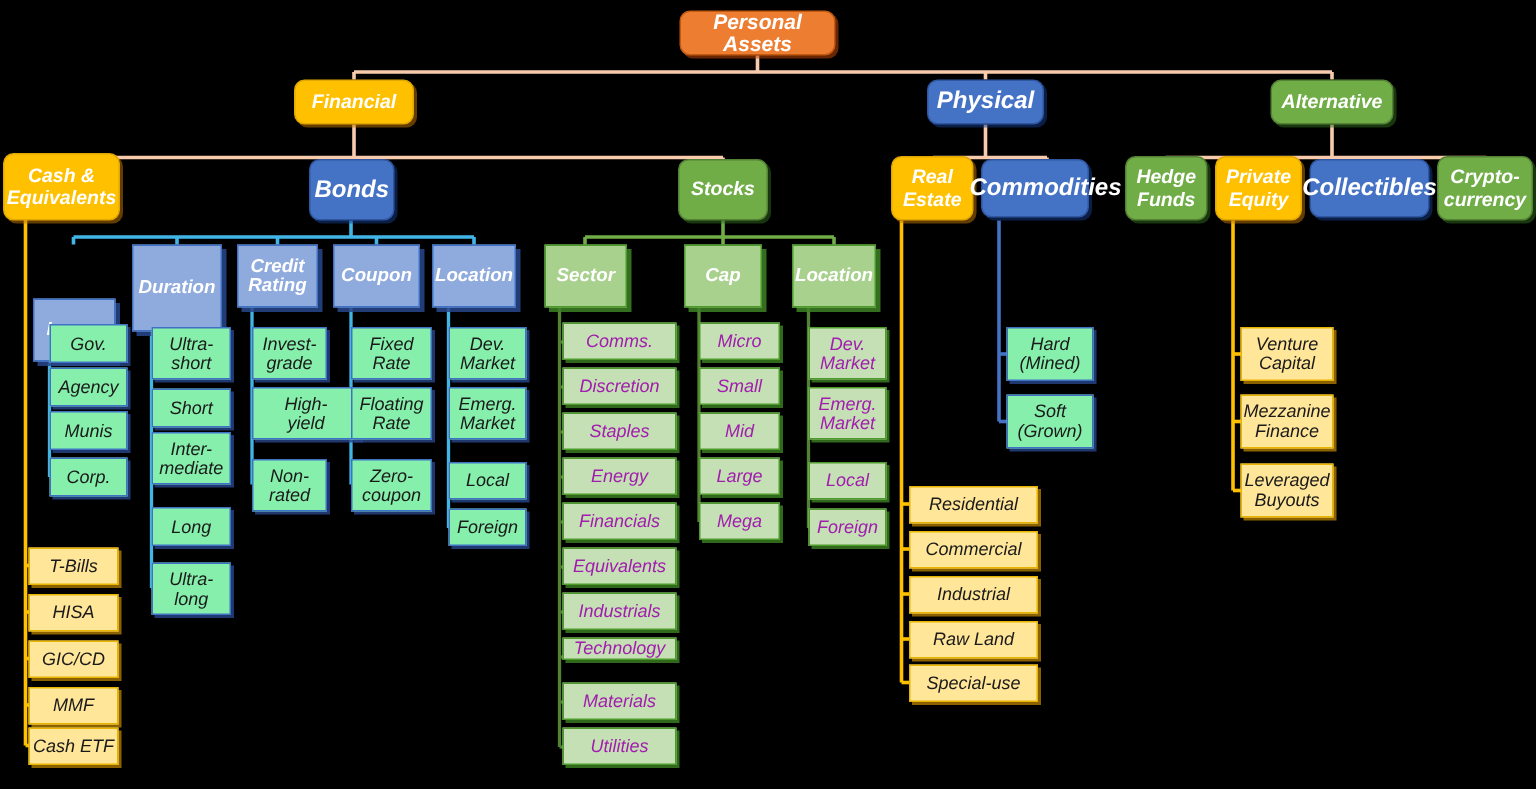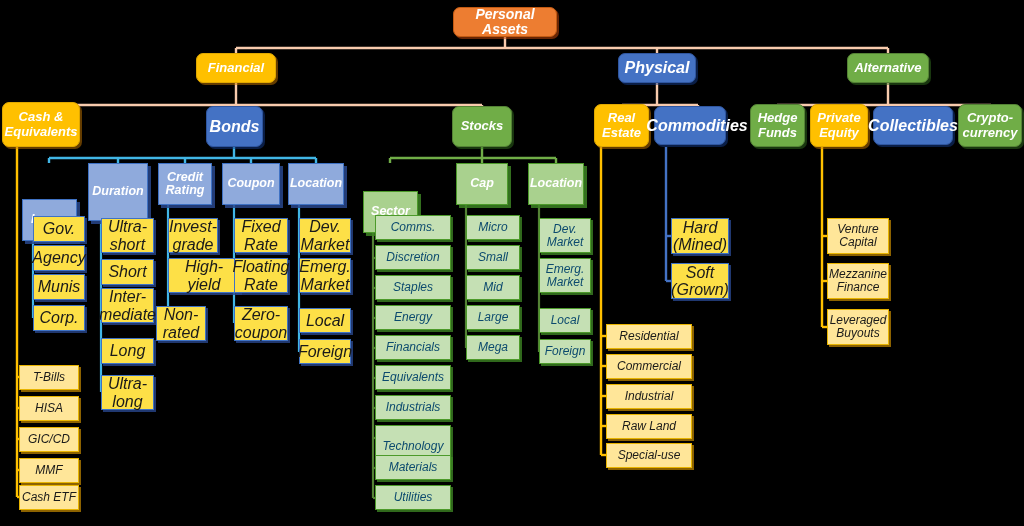--- a/index.html
+++ b/index.html
@@ -96,33 +96,33 @@
     background: #A9D18E;
     border: 1.5px solid #4C9A2A;
     color: #FFFFFF;
     font-weight: bold;
     font-size: 12.5px;
     box-shadow: 3px 3px 0 rgba(60,130,35,0.85);
   }
 
   
   .lvl-lightblue {
-    background: #fde047;
+    background: #86efac;
     border: 1.3px solid #3F72C4;
     color: #1A1A1A;
     font-weight: normal;
-    font-size: 16px;
+    font-size: 12px;
     box-shadow: 2px 2px 0 rgba(40,70,140,0.8);
   }
 
   
   .lvl-lightgreen {
     background: #C5E0B4;
     border: 1.3px solid #4C9A2A;
-    color: #0c4a6e;
+    color: #a21caf;
     font-weight: normal;
     font-size: 12px;
     box-shadow: 2px 2px 0 rgba(60,130,35,0.8);
   }
 
   
   .lvl-lightgold {
     background: #FFE699;
     border: 1.3px solid #E8B400;
     color: #1A1A1A;
@@ -331,49 +331,49 @@
   <div class="node lvl-lightblue" style="left:101px;top:288px;width:53px;height:35px;">Inter-
 mediate</div>
   <div class="node lvl-lightblue" style="left:101px;top:338px;width:53px;height:26px;">Long</div>
   <div class="node lvl-lightblue" style="left:101px;top:375px;width:53px;height:35px;">Ultra-
 long</div>
 
   <div class="node lvl-lightblue" style="left:168px;top:218px;width:50px;height:35px;">Invest-
 grade</div>
   <div class="node lvl-lightblue" style="left:168px;top:258px;width:72px;height:35px;">High-
 yield</div>
-  <div class="node lvl-lightblue" style="left:156px;top:306px;width:50px;height:35px;">Non-
+  <div class="node lvl-lightblue" style="left:168px;top:306px;width:50px;height:35px;">Non-
 rated</div>
 
   <div class="node lvl-lightblue" style="left:234px;top:218px;width:54px;height:35px;">Fixed
 Rate</div>
   <div class="node lvl-lightblue" style="left:234px;top:258px;width:54px;height:35px;">Floating
 Rate</div>
   <div class="node lvl-lightblue" style="left:234px;top:306px;width:54px;height:35px;">Zero-
 coupon</div>
 
   <div class="node lvl-lightblue" style="left:299px;top:218px;width:52px;height:35px;">Dev.
 Market</div>
   <div class="node lvl-lightblue" style="left:299px;top:258px;width:52px;height:35px;">Emerg.
 Market</div>
   <div class="node lvl-lightblue" style="left:299px;top:308px;width:52px;height:25px;">Local</div>
   <div class="node lvl-lightblue" style="left:299px;top:339px;width:52px;height:25px;">Foreign</div>
 
-  <div class="node lvl-midgreen" style="left:363px;top:163px;width:55px;height:42px;margin-top:28px;">Sector</div>
+  <div class="node lvl-midgreen" style="left:363px;top:163px;width:55px;height:42px;">Sector</div>
   <div class="node lvl-midgreen" style="left:456px;top:163px;width:52px;height:42px;">Cap</div>
   <div class="node lvl-midgreen" style="left:528px;top:163px;width:56px;height:42px;">Location</div>
 
   <div class="node lvl-lightgreen" style="left:375px;top:215px;width:76px;height:25px;">Comms.</div>
   <div class="node lvl-lightgreen" style="left:375px;top:245px;width:76px;height:25px;">Discretion</div>
   <div class="node lvl-lightgreen" style="left:375px;top:275px;width:76px;height:25px;">Staples</div>
   <div class="node lvl-lightgreen" style="left:375px;top:305px;width:76px;height:25px;">Energy</div>
   <div class="node lvl-lightgreen" style="left:375px;top:335px;width:76px;height:25px;">Financials</div>
   <div class="node lvl-lightgreen" style="left:375px;top:365px;width:76px;height:25px;">Equivalents</div>
   <div class="node lvl-lightgreen" style="left:375px;top:395px;width:76px;height:25px;">Industrials</div>
-  <div class="node lvl-lightgreen" style="left:375px;top:425px;width:76px;height:43px;">Technology</div>
+  <div class="node lvl-lightgreen" style="left:375px;top:425px;width:76px;height:15px;">Technology</div>
   <div class="node lvl-lightgreen" style="left:375px;top:455px;width:76px;height:25px;">Materials</div>
   <div class="node lvl-lightgreen" style="left:375px;top:485px;width:76px;height:25px;">Utilities</div>
 
   <div class="node lvl-lightgreen" style="left:466px;top:215px;width:54px;height:25px;">Micro</div>
   <div class="node lvl-lightgreen" style="left:466px;top:245px;width:54px;height:25px;">Small</div>
   <div class="node lvl-lightgreen" style="left:466px;top:275px;width:54px;height:25px;">Mid</div>
   <div class="node lvl-lightgreen" style="left:466px;top:305px;width:54px;height:25px;">Large</div>
   <div class="node lvl-lightgreen" style="left:466px;top:335px;width:54px;height:25px;">Mega</div>
 
   <div class="node lvl-lightgreen" style="left:539px;top:218px;width:52px;height:35px;">Dev.

